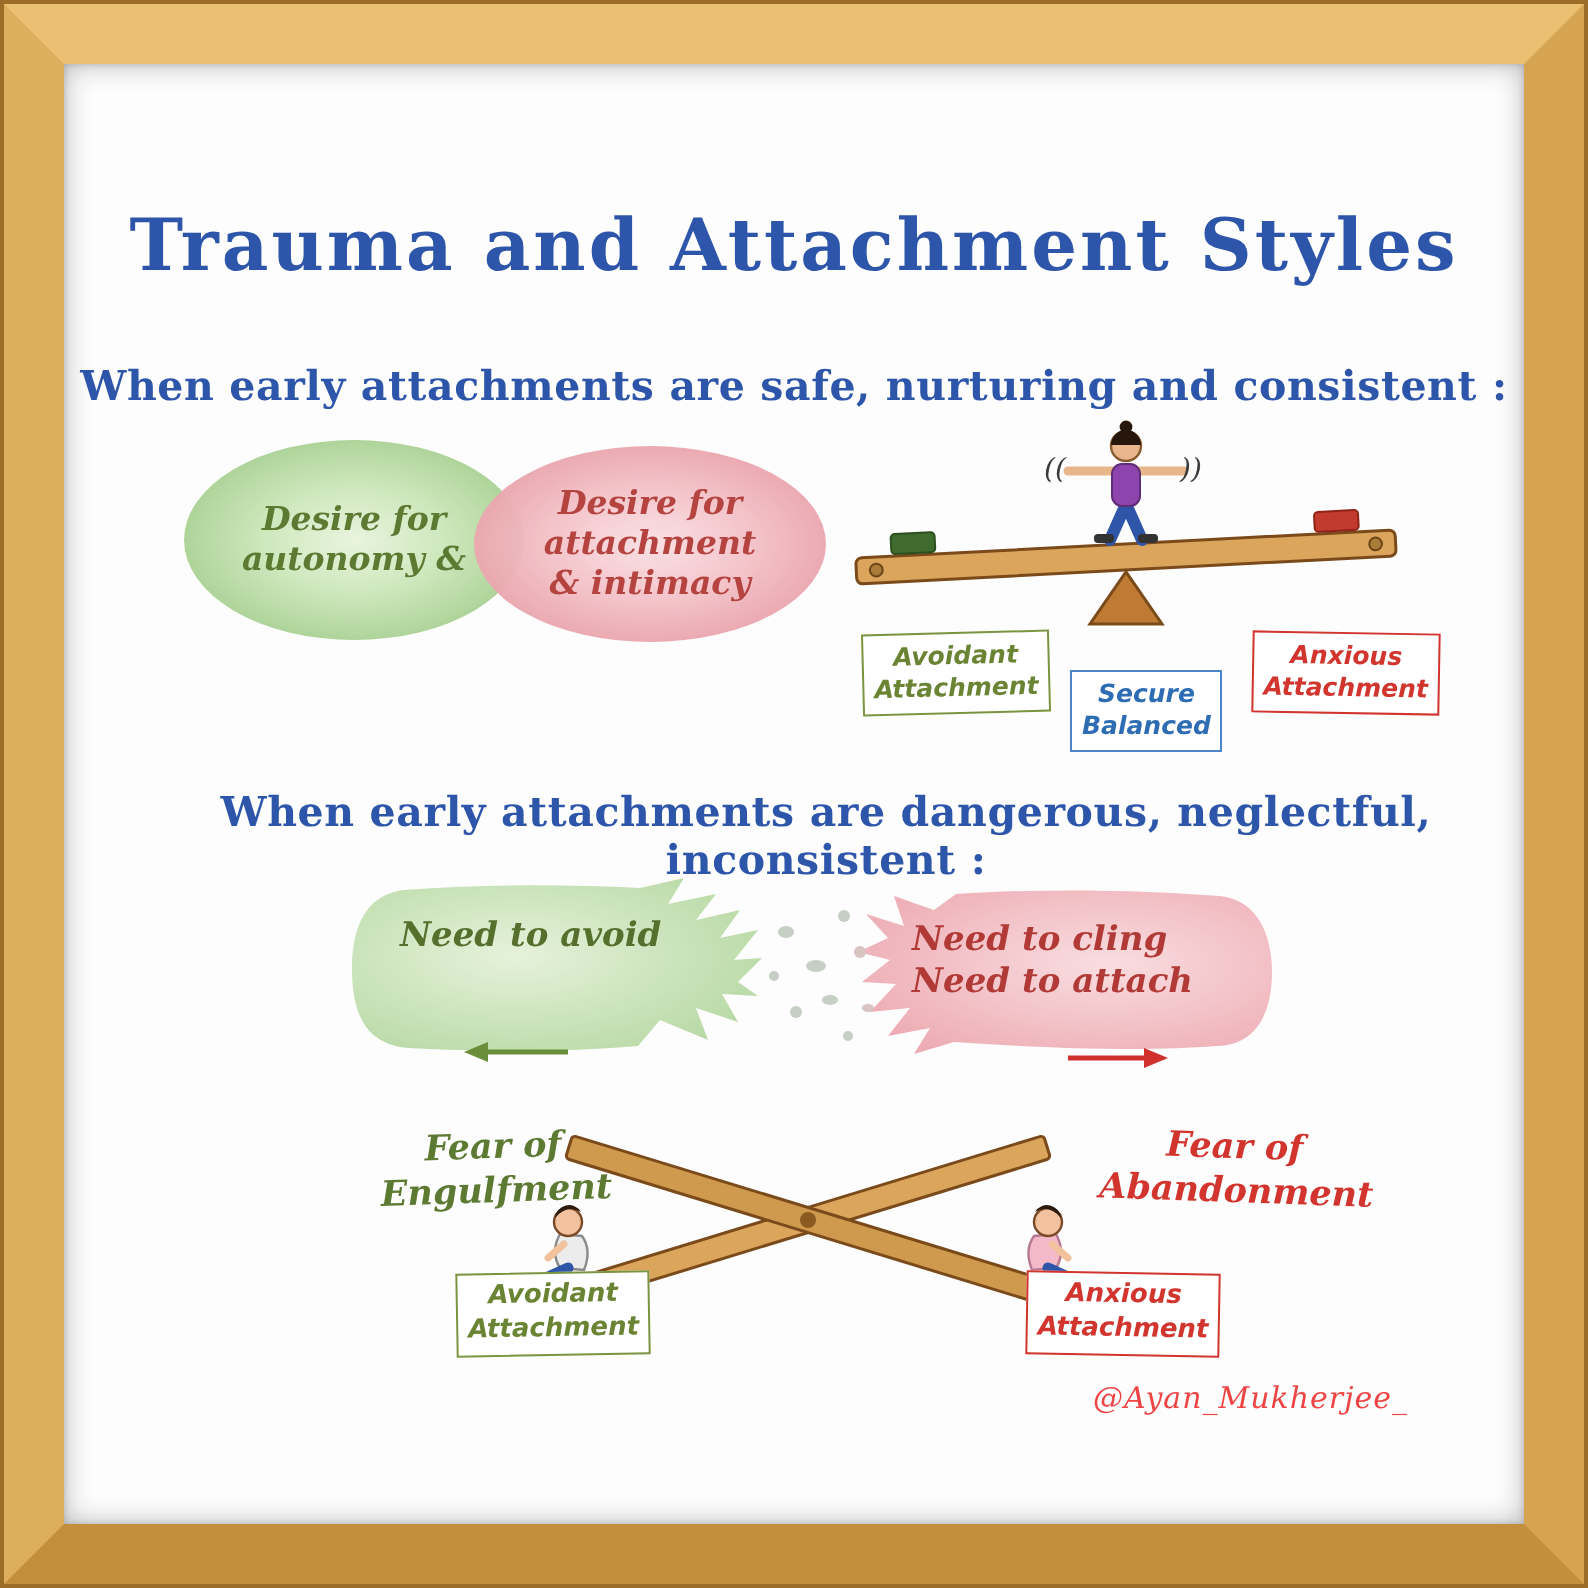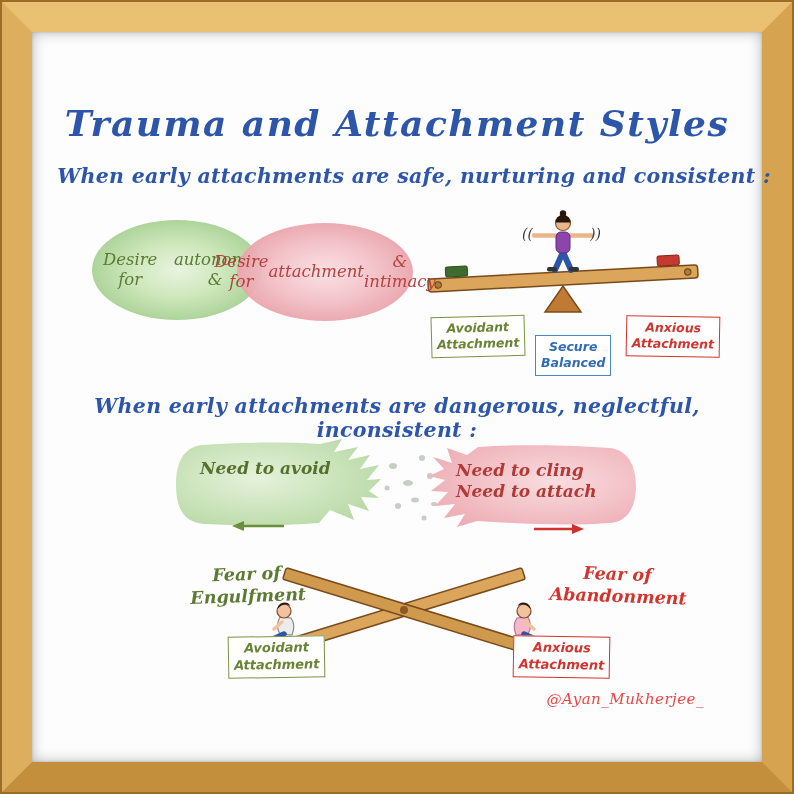--- a/index.html
+++ b/index.html
@@ -5,30 +5,30 @@
   html,body{margin:0;padding:0;background:#ffffff;}
   .stage{position:relative;width:794px;height:794px;overflow:hidden;
          font-family:"DejaVu Serif", serif;}
   
   .frame{position:absolute;inset:0;box-sizing:border-box;
          border:32px solid;
          border-color:#eac173 #d6a351 #c48f3c #ddae5d;
          outline:2px solid #9c6d26;outline-offset:-2px;}
   .board{position:absolute;inset:0;background:#fdfdfd;
          box-shadow:inset 0 0 14px rgba(0,0,0,.28), inset 0 0 3px rgba(0,0,0,.18);}
-  .script{font-style:italic;}
+  .script{}
   .title{position:absolute;top:70px;left:0;width:730px;text-align:center;
          font-size:36px;font-weight:700;letter-spacing:1.5px;color:#2d56aa;}
   .heading{position:absolute;left:0;width:730px;text-align:center;
            font-size:20.5px;font-weight:600;letter-spacing:.3px;color:#2d56aa;}
-  .h1{top:132px;padding-left:17px;} .h2{top:362px;}
-  
-  .blob{position:absolute;border-radius:50%;display:flex;flex-direction:row;
+  .h1{top:149px;} .h2{top:362px;margin-left:16px;}
+  
+  .blob{position:absolute;border-radius:50%;display:flex;flex-direction:column;
         align-items:center;justify-content:center;text-align:center;
-        font-size:16.5px;font-weight:400;line-height:1.22;font-style:italic;}
+        font-size:16.5px;font-weight:700;line-height:1.22;font-style:italic;}
   .blob-green{left:60px;top:188px;width:170px;height:100px;color:#5d7a33;z-index:1;
         background:radial-gradient(closest-side,#e9f4df 0%,#cde7bb 55%,#aed49a 100%);}
   .blob-red{left:205px;top:191px;width:176px;height:98px;color:#b23a36;z-index:2;
         background:radial-gradient(closest-side,#fae0e3 0%,#f4c3c9 55%,#eba6ae 100%);
         opacity:.95;}
   
   .tag{position:absolute;background:#fff;border:1.8px solid;text-align:center;
        font-family:"DejaVu Sans", sans-serif;font-style:italic;font-weight:600;
        font-size:12.5px;line-height:1.3;padding:3px 5px;}
   .tag span{display:block;}

